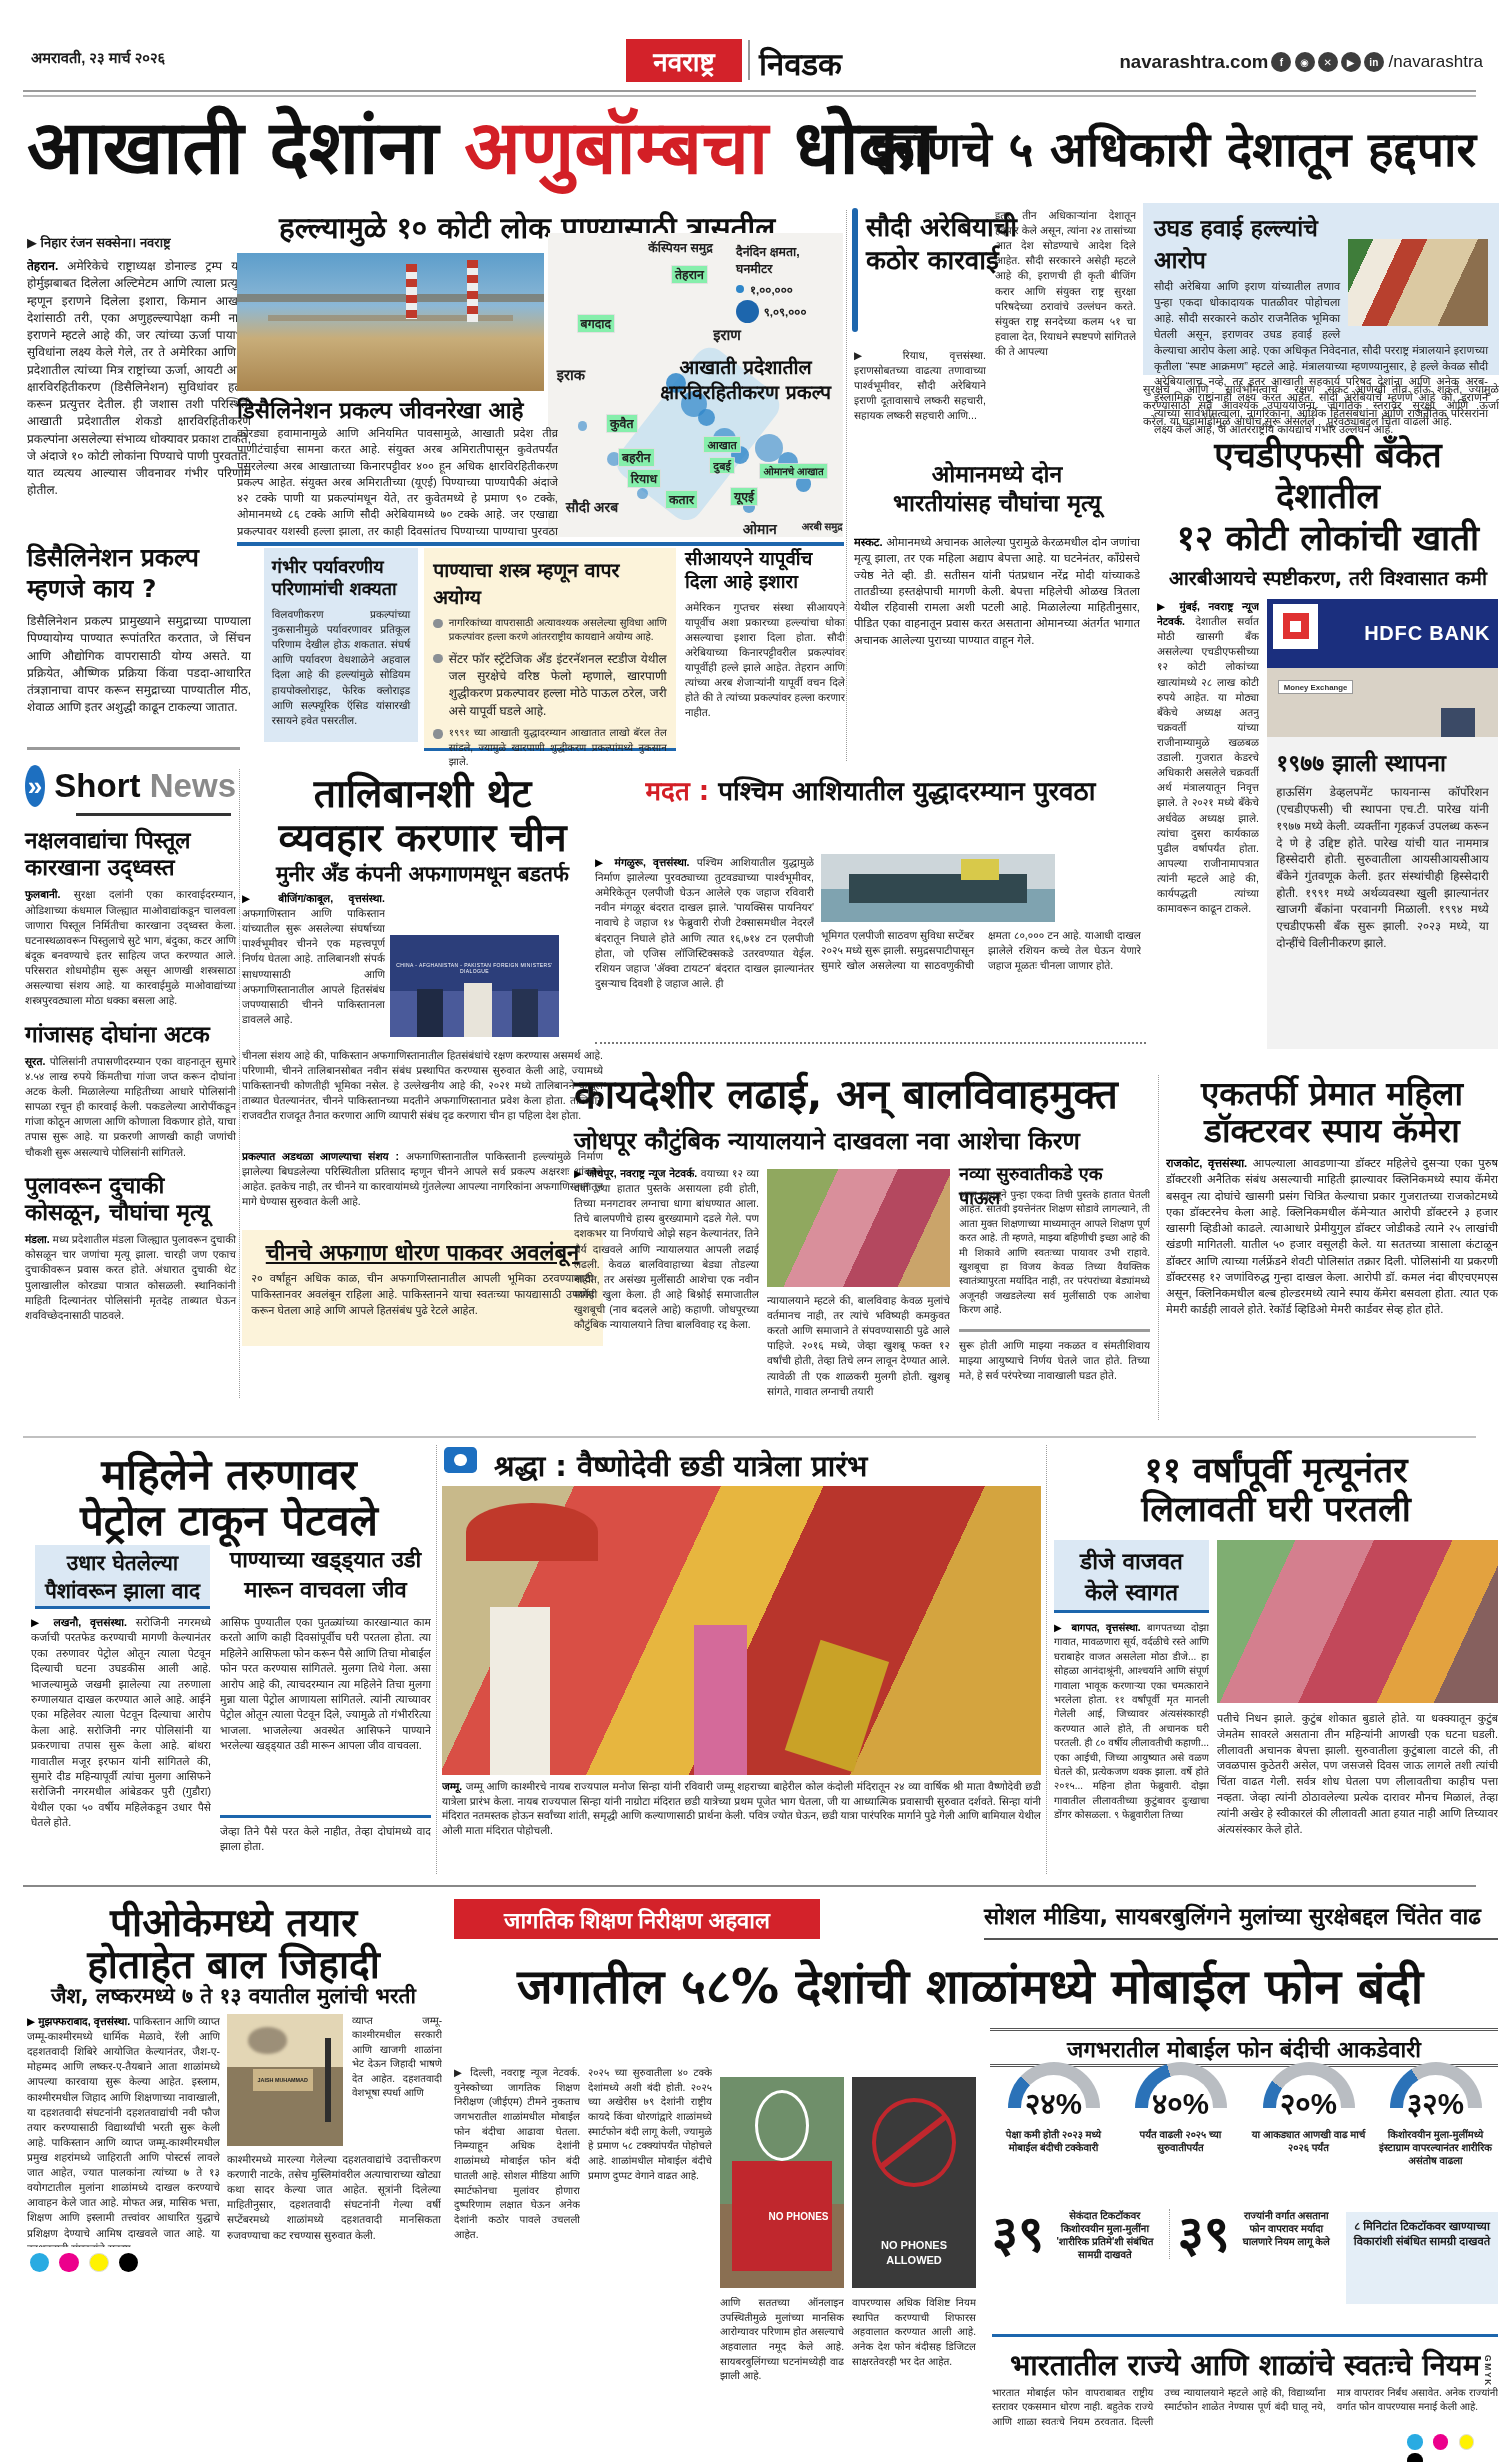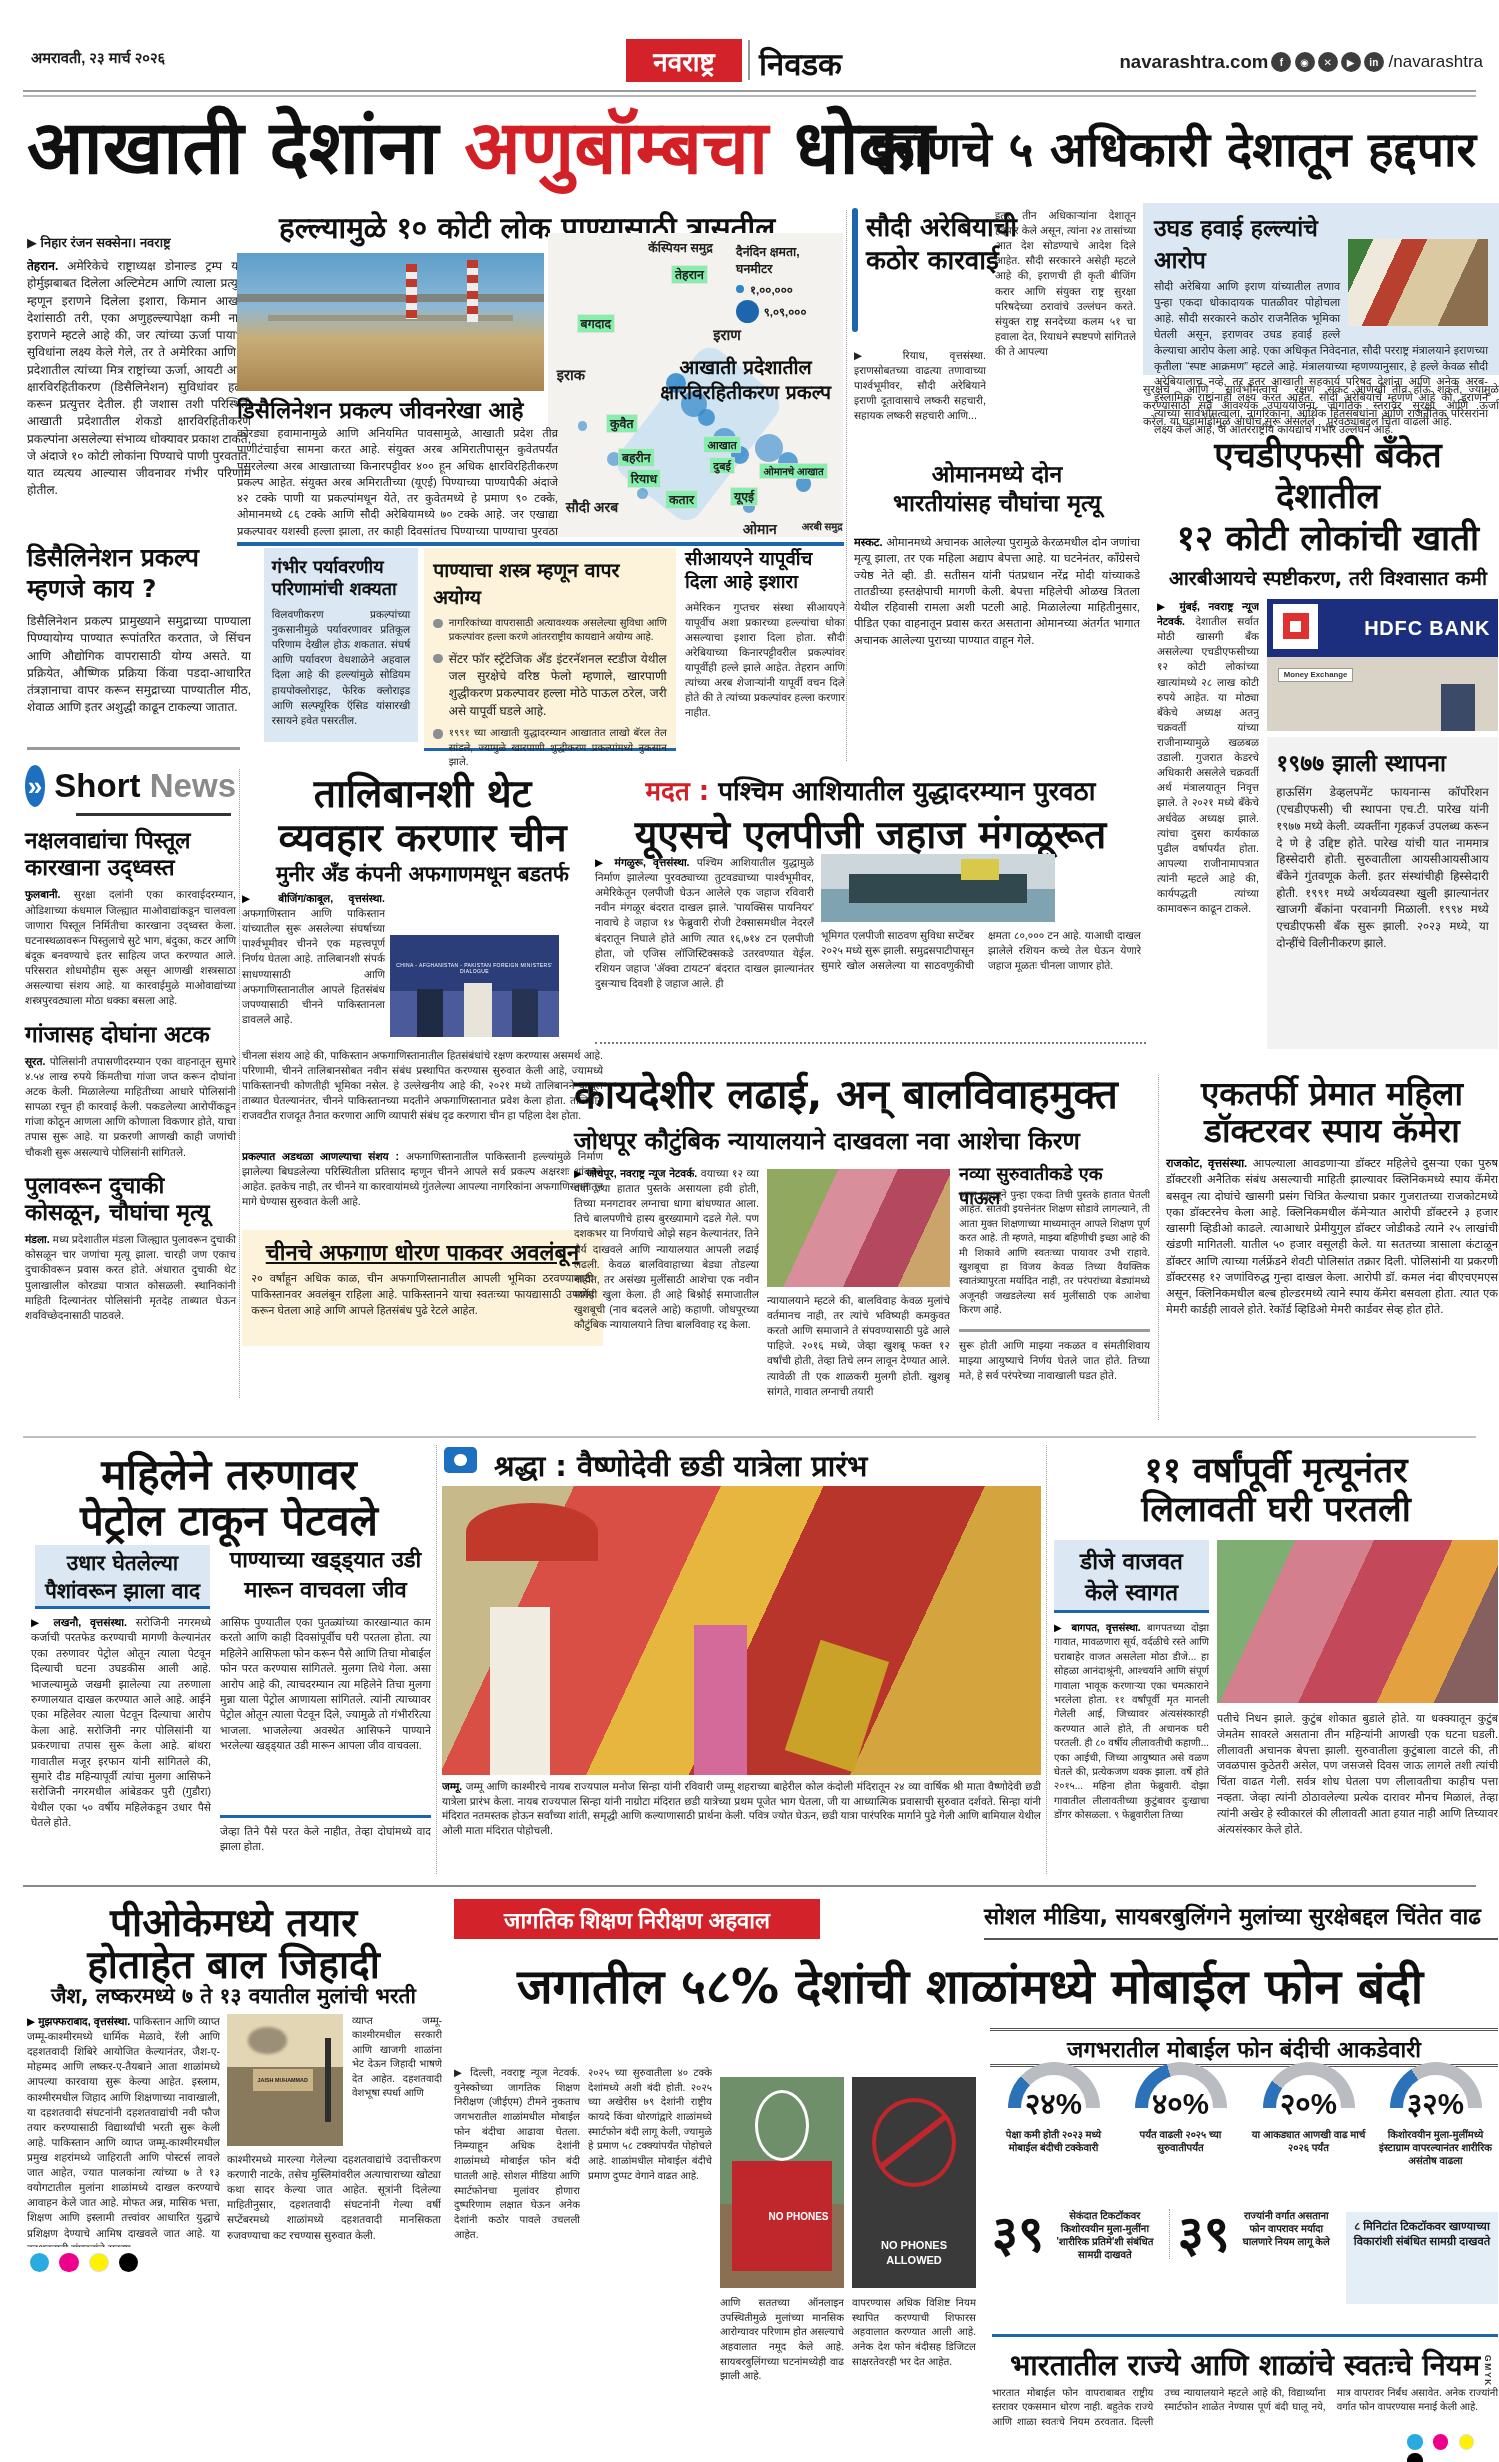--- a/index.html
+++ b/index.html
@@ -211,21 +211,21 @@
 
   <div class="abs hl ctr" style="left:1157px;top:435px;width:342px;font-size:35px;line-height:1.18;">
     <div>एचडीएफसी बँकेत देशातील</div>
     <div>१२ कोटी लोकांची खाती</div>
   </div>
   <div class="abs hl ctr" style="left:1157px;top:564px;width:342px;font-size:19.4px;">आरबीआयचे स्पष्टीकरण, तरी विश्वासात कमी</div>
   <div class="abs bt" style="left:1157px;top:599px;width:102px;height:449px;font-size:10.5px;overflow:hidden;">
     <span class="dl">▶ मुंबई, नवराष्ट्र न्यूज नेटवर्क.</span>
     <span>देशातील सर्वात मोठी खासगी बँक असलेल्या एचडीएफसीच्या १२ कोटी लोकांच्या खात्यांमध्ये २८ लाख कोटी रुपये आहेत. या मोठ्या बँकेचे अध्यक्ष अतनु चक्रवर्ती यांच्या राजीनाम्यामुळे खळबळ उडाली. गुजरात केडरचे अधिकारी असलेले चक्रवर्ती अर्थ मंत्रालयातून निवृत्त झाले. ते २०२१ मध्ये बँकेचे अर्धवेळ अध्यक्ष झाले. त्यांचा दुसरा कार्यकाळ पुढील वर्षापर्यंत होता. आपल्या राजीनामापत्रात त्यांनी म्हटले आहे की, कार्यपद्धती त्यांच्या कामावरून काढून टाकले.</span>
   </div>
-  <div class="ph" style="left:1267px;top:599px;width:231px;height:132px;background:#d9d2c6;">
+  <div class="ph" style="left:1267px;top:599px;width:231px;height:156px;background:#d9d2c6;">
     <div style="position:absolute;left:0;top:0;width:100%;height:44%;background:#1b2f7e;display:flex;align-items:center;justify-content:flex-end;padding-right:7.8px;color:#fff;font-weight:bold;font-size:20px;letter-spacing:0.8px;">HDFC BANK</div>
     <div style="position:absolute;left:6.2px;top:4.7px;width:45px;height:45px;background:#fff;display:flex;align-items:center;justify-content:center;">
       <div style="width:26px;height:26px;background:#e03131;display:flex;align-items:center;justify-content:center;">
         <div style="width:11px;height:11px;background:#fff;"></div>
       </div>
     </div>
     <div style="position:absolute;left:11px;top:52%;background:#fff;border:0.8px solid #999;font-size:7.8px;font-weight:bold;padding:1.6px 4.7px;color:#333;">Money Exchange</div>
     <div style="position:absolute;right:23px;bottom:0;width:34px;height:47px;background:#3b4a66;"></div>
   </div>
   <div class="abs box-gray" style="left:1267px;top:737px;width:231px;height:312px;padding:9.3px;">
@@ -253,21 +253,20 @@
   </div>
   <div class="abs box-cream" style="left:242px;top:1230px;width:361px;height:116px;padding:6.2px 9.3px;">
     <div class="hl ctr" style="font-size:22px;text-decoration:underline;">चीनचे अफगाण धोरण पाकवर अवलंबून</div>
     <div class="bt" style="font-size:11px;margin-top:4.7px;">२० वर्षांहून अधिक काळ, चीन अफगाणिस्तानातील आपली भूमिका ठरवण्यासाठी पाकिस्तानवर अवलंबून राहिला आहे. पाकिस्तानने याचा स्वतःच्या फायद्यासाठी उपयोग करून घेतला आहे आणि आपले हितसंबंध पुढे रेटले आहेत.</div>
   </div>
 
   <div class="abs ctr" style="left:595px;top:772px;width:551px;font-size:26px;font-weight:bold;">
     <span class="red hl" style="font-size:26px;">मदत : </span>
     <span class="hl" style="font-size:26px;">पश्चिम आशियातील युद्धादरम्यान पुरवठा</span>
   </div>
-  <div class="abs hl ctr" style="left:595px;top:806px;width:551px;font-size:39px;">यूएसचे एलपीजी जहाज मंगळूरूत</div>
   <div class="abs bt" style="left:595px;top:855px;width:219px;height:180px;font-size:10.5px;overflow:hidden;">
     <span class="dl">▶ मंगळुरू, वृत्तसंस्था.</span>
     <span>पश्चिम आशियातील युद्धामुळे निर्माण झालेल्या पुरवठ्याच्या तुटवड्याच्या पार्श्वभूमीवर, अमेरिकेतून एलपीजी घेऊन आलेले एक जहाज रविवारी नवीन मंगळूर बंदरात दाखल झाले. 'पायक्सिस पायनियर' नावाचे हे जहाज १४ फेब्रुवारी रोजी टेक्सासमधील नेदरलँ बंदरातून निघाले होते आणि त्यात १६,७१४ टन एलपीजी होता, जो एजिस लॉजिस्टिक्सकडे उतरवण्यात येईल. रशियन जहाज 'ॲक्वा टायटन' बंदरात दाखल झाल्यानंतर दुसऱ्याच दिवशी हे जहाज आले. ही</span>
   </div>
   <div class="ph" style="left:821px;top:854px;width:234px;height:68px;background:linear-gradient(180deg,#cdd6da 0 52%,#7fa3b0 52% 100%);">
     <div style="position:absolute;left:12%;top:30%;width:76%;height:42%;background:#31484f;"></div>
     <div style="position:absolute;left:60%;top:8%;width:16%;height:30%;background:#d8c94a;"></div>
   </div>
   <div class="abs bt" style="left:821px;top:928px;width:320px;height:106px;font-size:10.5px;column-count:2;column-gap:14px;overflow:hidden;">भूमिगत एलपीजी साठवण सुविधा सप्टेंबर २०२५ मध्ये सुरू झाली. समुद्रसपाटीपासून सुमारे खोल असलेल्या या साठवणुकीची क्षमता ८०,००० टन आहे. याआधी दाखल झालेले रशियन कच्चे तेल घेऊन येणारे जहाज मूळतः चीनला जाणार होते.</div>
   <div class="abs doth" style="left:595px;top:1042px;width:551px;height:0;"></div>

